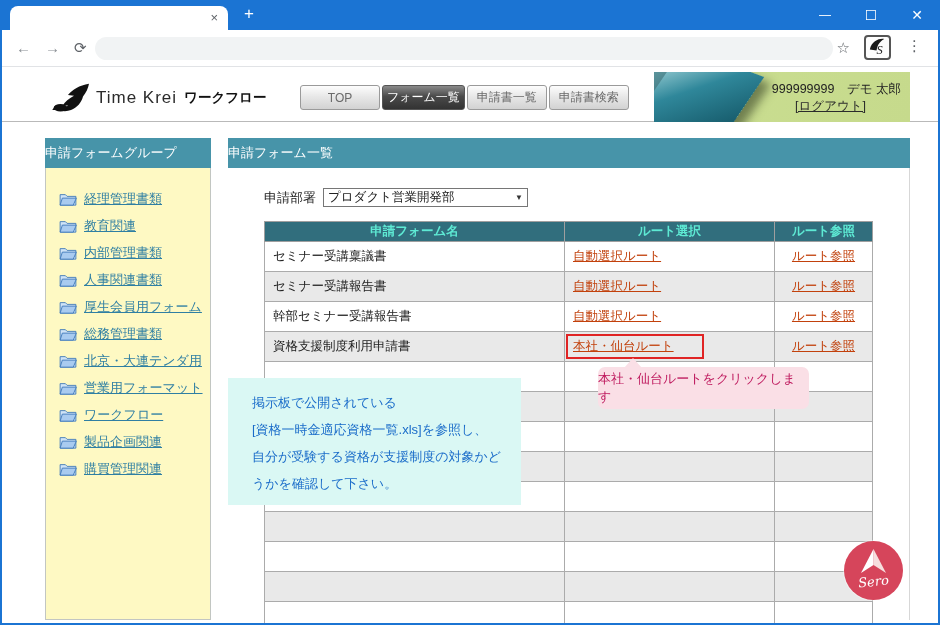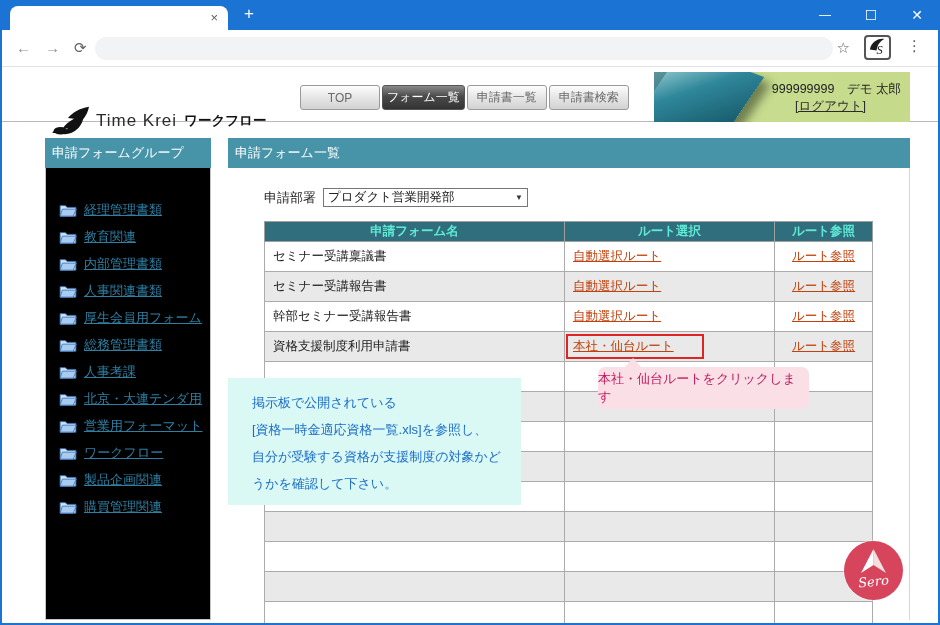--- a/index.html
+++ b/index.html
@@ -20,21 +20,21 @@
   .navicon.reload { color:#5f6368; }
   .addressbar { position:absolute; left:93px; top:7px; width:738px; height:23px; background:#f1f3f4; border-radius:12px; }
   .star { position:absolute; right:88px; top:9px; font-size:15px; color:#5f6368; }
   .avatar-box { position:absolute; right:47px; top:5px; width:27px; height:25px; border:2px solid #555; border-radius:4px; background:#fdfdfd; }
   .menu-dots { position:absolute; right:16px; top:7px; font-size:15px; color:#5f6368; letter-spacing:0; }
 
   
   .page { position:absolute; top:67px; left:2px; right:2px; bottom:2px; background:#fff; overflow:hidden; }
 
   .site-header { position:absolute; top:5px; left:0; right:0; height:50px; background:#fff; border-bottom:1px solid #b9b9b9; }
-  .logo { position:absolute; left:50px; top:8px; height:36px; display:flex; align-items:center;margin-top:23px; }
+  .logo { position:absolute; left:50px; top:8px; height:36px; display:flex; align-items:center; }
   .logo svg { width:38px; height:30px; margin-right:6px; }
   .logo-main { font-size:17px; color:#2b2b2b; letter-spacing:1px; }
   .logo-sub { font-size:13.5px; color:#111; font-weight:bold; margin-left:7px; }
 
   .nav { position:absolute; left:298px; top:13px; display:flex; gap:2px; }
   .navbtn { min-width:80px; height:25px; border:1px solid #9a9a9a; border-radius:3px;
             background:linear-gradient(#fdfdfd,#e8e8e8 45%,#d2d2d2); color:#6a6a6a;
             font-size:12px; display:flex; align-items:center; justify-content:center; padding:0 4px; }
   .navbtn.active { background:linear-gradient(#8a8a8a,#4a4a4a 45%,#333); color:#fff; border-color:#555; }
 
@@ -44,22 +44,22 @@
                 background:linear-gradient(135deg,#b8e2e4 0%,#2f879a 40%,#0d4a59 100%);
                 transform:rotate(20deg) skewX(-14deg); box-shadow:10px 4px 9px rgba(25,35,15,.5); }
   .teal-shape2 { position:absolute; left:-30px; top:-10px; width:50px; height:80px;
                  background:linear-gradient(135deg,#6fa8ae,#174f5c); transform:rotate(20deg); }
   .user-line1 { position:absolute; right:9px; top:9px; font-size:12.5px; color:#222; }
   .user-line2 { position:absolute; right:44px; top:26px; font-size:12.5px; }
   .user-line2 a { color:#2b2b2b; text-decoration:underline; }
 
   
   .sidebar { position:absolute; left:43px; top:71px; width:166px; bottom:3px; }
-  .panel-titlebar { height:30px; background:#4794a9; color:#fff; font-size:13px; display:flex; align-items:center; padding-left:7px; }
-  .sidebar-body { position:absolute; top:30px; left:0; right:0; bottom:0; background:#000000; border:1px solid #c2c6c2; border-top:none; padding-top:28px; }
+  .panel-titlebar { height:30px; background:#4794a9; color:#fff; font-size:13px; display:flex; align-items:center; padding-left:0; }
+  .sidebar-body { position:absolute; top:30px; left:0; right:0; bottom:0; background:#fef9c3; border:1px solid #c2c6c2; border-top:none; padding-top:17px; }
   .side-item { list-style:none; display:flex; align-items:center; height:27px; padding-left:13px; }
   .side-item svg { width:18px; height:14px; margin-right:7px; flex:none; }
   .side-link { font-size:13px; color:#2f7fa3; text-decoration:underline; white-space:nowrap; }
 
   
   .main { position:absolute; left:226px; top:71px; width:682px; bottom:3px; }
   .main-body { position:absolute; top:30px; left:0; right:0; bottom:0; background:#fff; border-right:1px solid #d7d7d7; }
   .dept-row { position:absolute; left:36px; top:20px; display:flex; align-items:center; }
   .dept-label { font-size:13px; color:#222; margin-right:7px; }
   .dept-select { width:205px; height:19px; border:1px solid #767676; background:#fff; font-size:12.5px; color:#222;
@@ -215,27 +215,20 @@
   </li>
 
   <li class="side-item">
     <svg viewBox="0 0 20 16">
       <path fill="#cfe3f7" stroke="#3a76b8" stroke-width="1" d="M1 3 h6 l2 2 h10 v10 h-18 z"></path>
       <path fill="#a9cbf0" stroke="#3a76b8" stroke-width="1" d="M3.5 7 h16 l-3.5 8 h-15 z"></path>
     </svg>
     <a href="#" class="side-link">総務管理書類</a>
   </li>
 
-  <li class="side-item">
-    <svg viewBox="0 0 20 16">
-      <path fill="#cfe3f7" stroke="#3a76b8" stroke-width="1" d="M1 3 h6 l2 2 h10 v10 h-18 z"></path>
-      <path fill="#a9cbf0" stroke="#3a76b8" stroke-width="1" d="M3.5 7 h16 l-3.5 8 h-15 z"></path>
-    </svg>
-    <a href="#" class="side-link">人事考課</a>
-  </li>
 
   <li class="side-item">
     <svg viewBox="0 0 20 16">
       <path fill="#cfe3f7" stroke="#3a76b8" stroke-width="1" d="M1 3 h6 l2 2 h10 v10 h-18 z"></path>
       <path fill="#a9cbf0" stroke="#3a76b8" stroke-width="1" d="M3.5 7 h16 l-3.5 8 h-15 z"></path>
     </svg>
     <a href="#" class="side-link">北京・大連テンダ用</a>
   </li>
 
   <li class="side-item">

